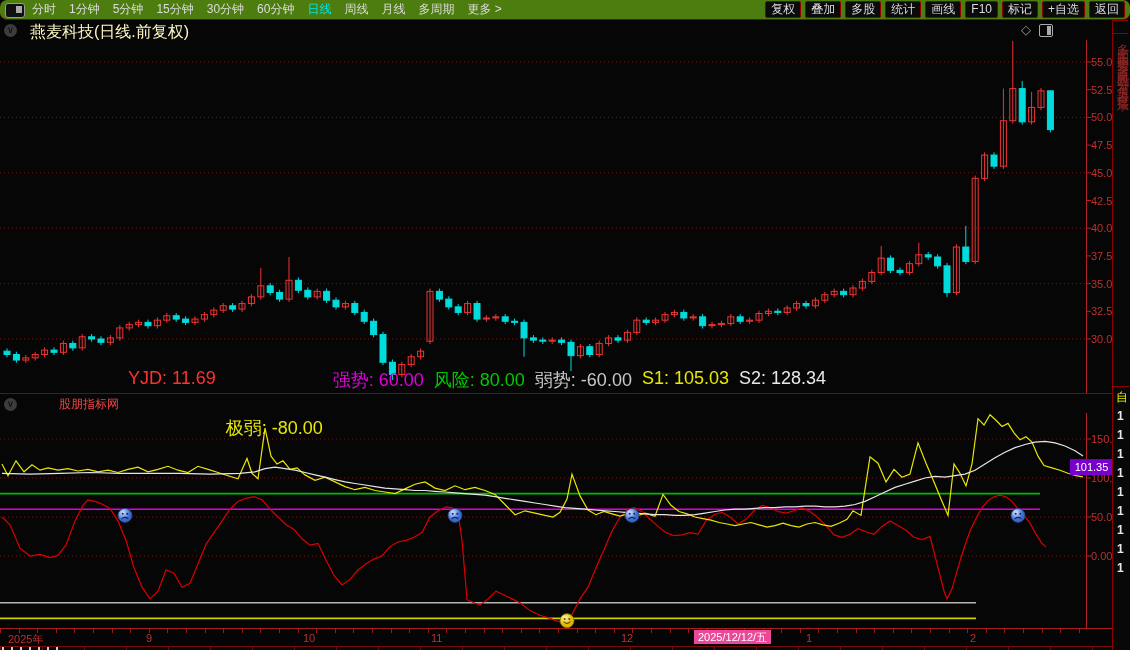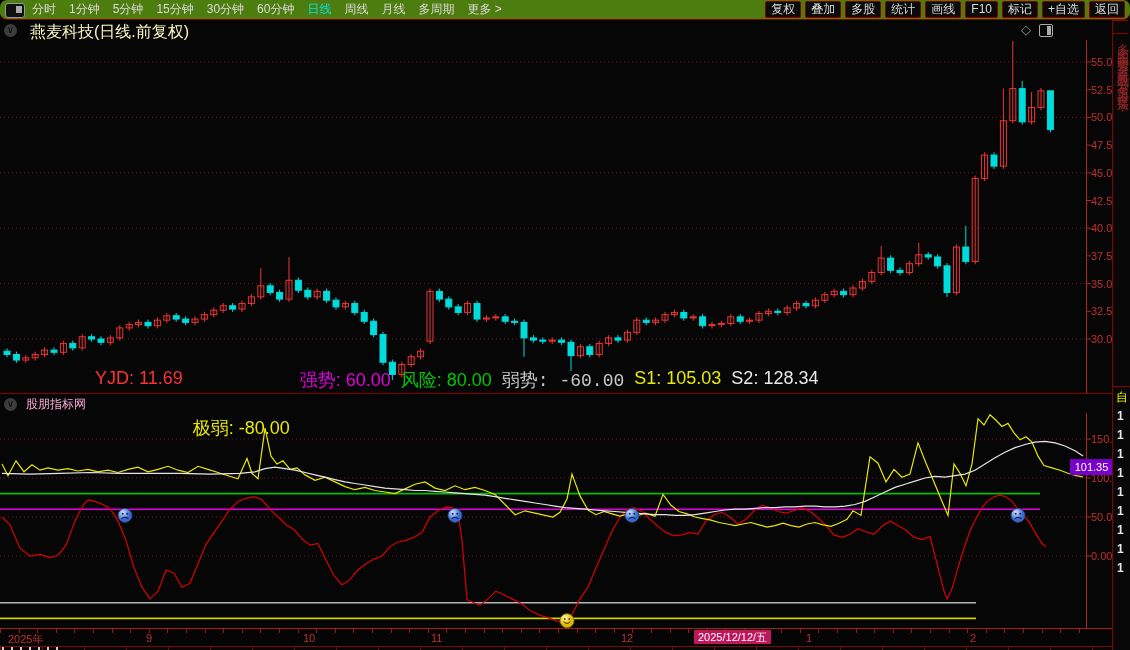--- a/index.html
+++ b/index.html
@@ -26,31 +26,31 @@
   #chart-title{position:absolute;left:22px;top:2px;color:#fef9c3;font-size:16px;margin-left:8px;}
   #title-chevron{position:absolute;left:4px;top:4px;}
   #corner-icons{position:absolute;right:60px;top:2px;color:#999;font-size:13px;display:flex;gap:8px;}
   .panel-icon{display:inline-block;width:12px;height:11px;border:1px solid #aaa;border-radius:2px;position:relative;top:2px;}
   .panel-icon::after{content:"";position:absolute;right:1px;top:1px;bottom:1px;width:4px;background:#aaa;}
 
   
   #main-svg{position:absolute;left:0;top:40px;}
   #sep-line{position:absolute;left:0;top:393px;width:1113px;height:1px;background:#8b0000;}
   #ind-header{position:absolute;left:4px;top:396px;height:16px;display:flex;align-items:center;gap:9px;}
-  #ind-name{color:#f9a8d4;font-size:12px;}
+  #ind-name{color:#ef4444;font-size:12px;margin-left:33px;}
   .ind-param{font-size:18px;white-space:nowrap;}
   #sub-svg{position:absolute;left:0;top:413px;}
 
   
   #date-axis{position:absolute;left:0;top:628px;width:1113px;height:18px;border-top:1px solid #a81e1e;
     background:#050505;}
   #date-ticks{position:absolute;left:0;top:0;width:1088px;height:4px;
     background:repeating-linear-gradient(to right,#9b1b1b 0 1px,transparent 1px 18.6px);}
   .date-label{position:absolute;top:3px;color:#c03030;font-size:11px;white-space:nowrap;}
-  #date-sel{position:absolute;top:1px;background:#be185d;color:#fff;font-size:11px;line-height:14px;
+  #date-sel{position:absolute;top:1px;background:#ec4899;color:#fff;font-size:11px;line-height:14px;
     padding:0 4px;white-space:nowrap;}
   #bottom-sliver{position:absolute;left:0;top:646px;width:1113px;height:4px;border-top:1px solid #7a0a0a;
     background:repeating-linear-gradient(to right,#7a0a0a 0 1px,transparent 1px 42px);}
   #sliver-frag{position:absolute;left:2px;top:647px;width:60px;height:3px;
     background:repeating-linear-gradient(to right,#cfcfcf 0 2px,transparent 2px 9px);}
 
   
   #right-strip{position:absolute;right:0;top:20px;width:17px;height:630px;background:#080808;
     border-left:1px solid #8b0000;overflow:hidden;}
   .strip-box{width:15px;height:12px;border-bottom:1px solid #8b0000;border-top:1px solid #8b0000;}
@@ -371,21 +371,21 @@
   <div id="sep-line"></div>
 
   <div id="ind-header">
     <span class="circle-chevron">∨</span>
     <span id="ind-name">股朋指标网</span>
     <span id="ind-params" style="display:flex;gap:10px;">
         <span class="ind-param" style="color: rgb(255, 50, 50);">YJD: 11.69</span>
         <span class="ind-param" style="color: rgb(232, 232, 0); margin-top: 48px;">极弱: -80.00</span>
         <span class="ind-param" style="color: rgb(224, 0, 224);">强势: 60.00</span>
         <span class="ind-param" style="color: rgb(0, 200, 0);">风险: 80.00</span>
-        <span class="ind-param" style="color: rgb(200, 200, 200); font-family: Liberation Mono, monospace;">弱势: -60.00</span>
+        <span class="ind-param" style="color: rgb(200, 200, 200);">弱势: -60.00</span>
         <span class="ind-param" style="color: rgb(232, 232, 0);">S1: 105.03</span>
         <span class="ind-param" style="color: rgb(232, 232, 232);">S2: 128.34</span>
       </span>
   </div>
 
   <svg id="sub-svg" width="1113" height="216">
       <defs>
         <clipPath id="clipS">
           <rect x="0" y="0" width="1085" height="216"></rect>
         </clipPath>

